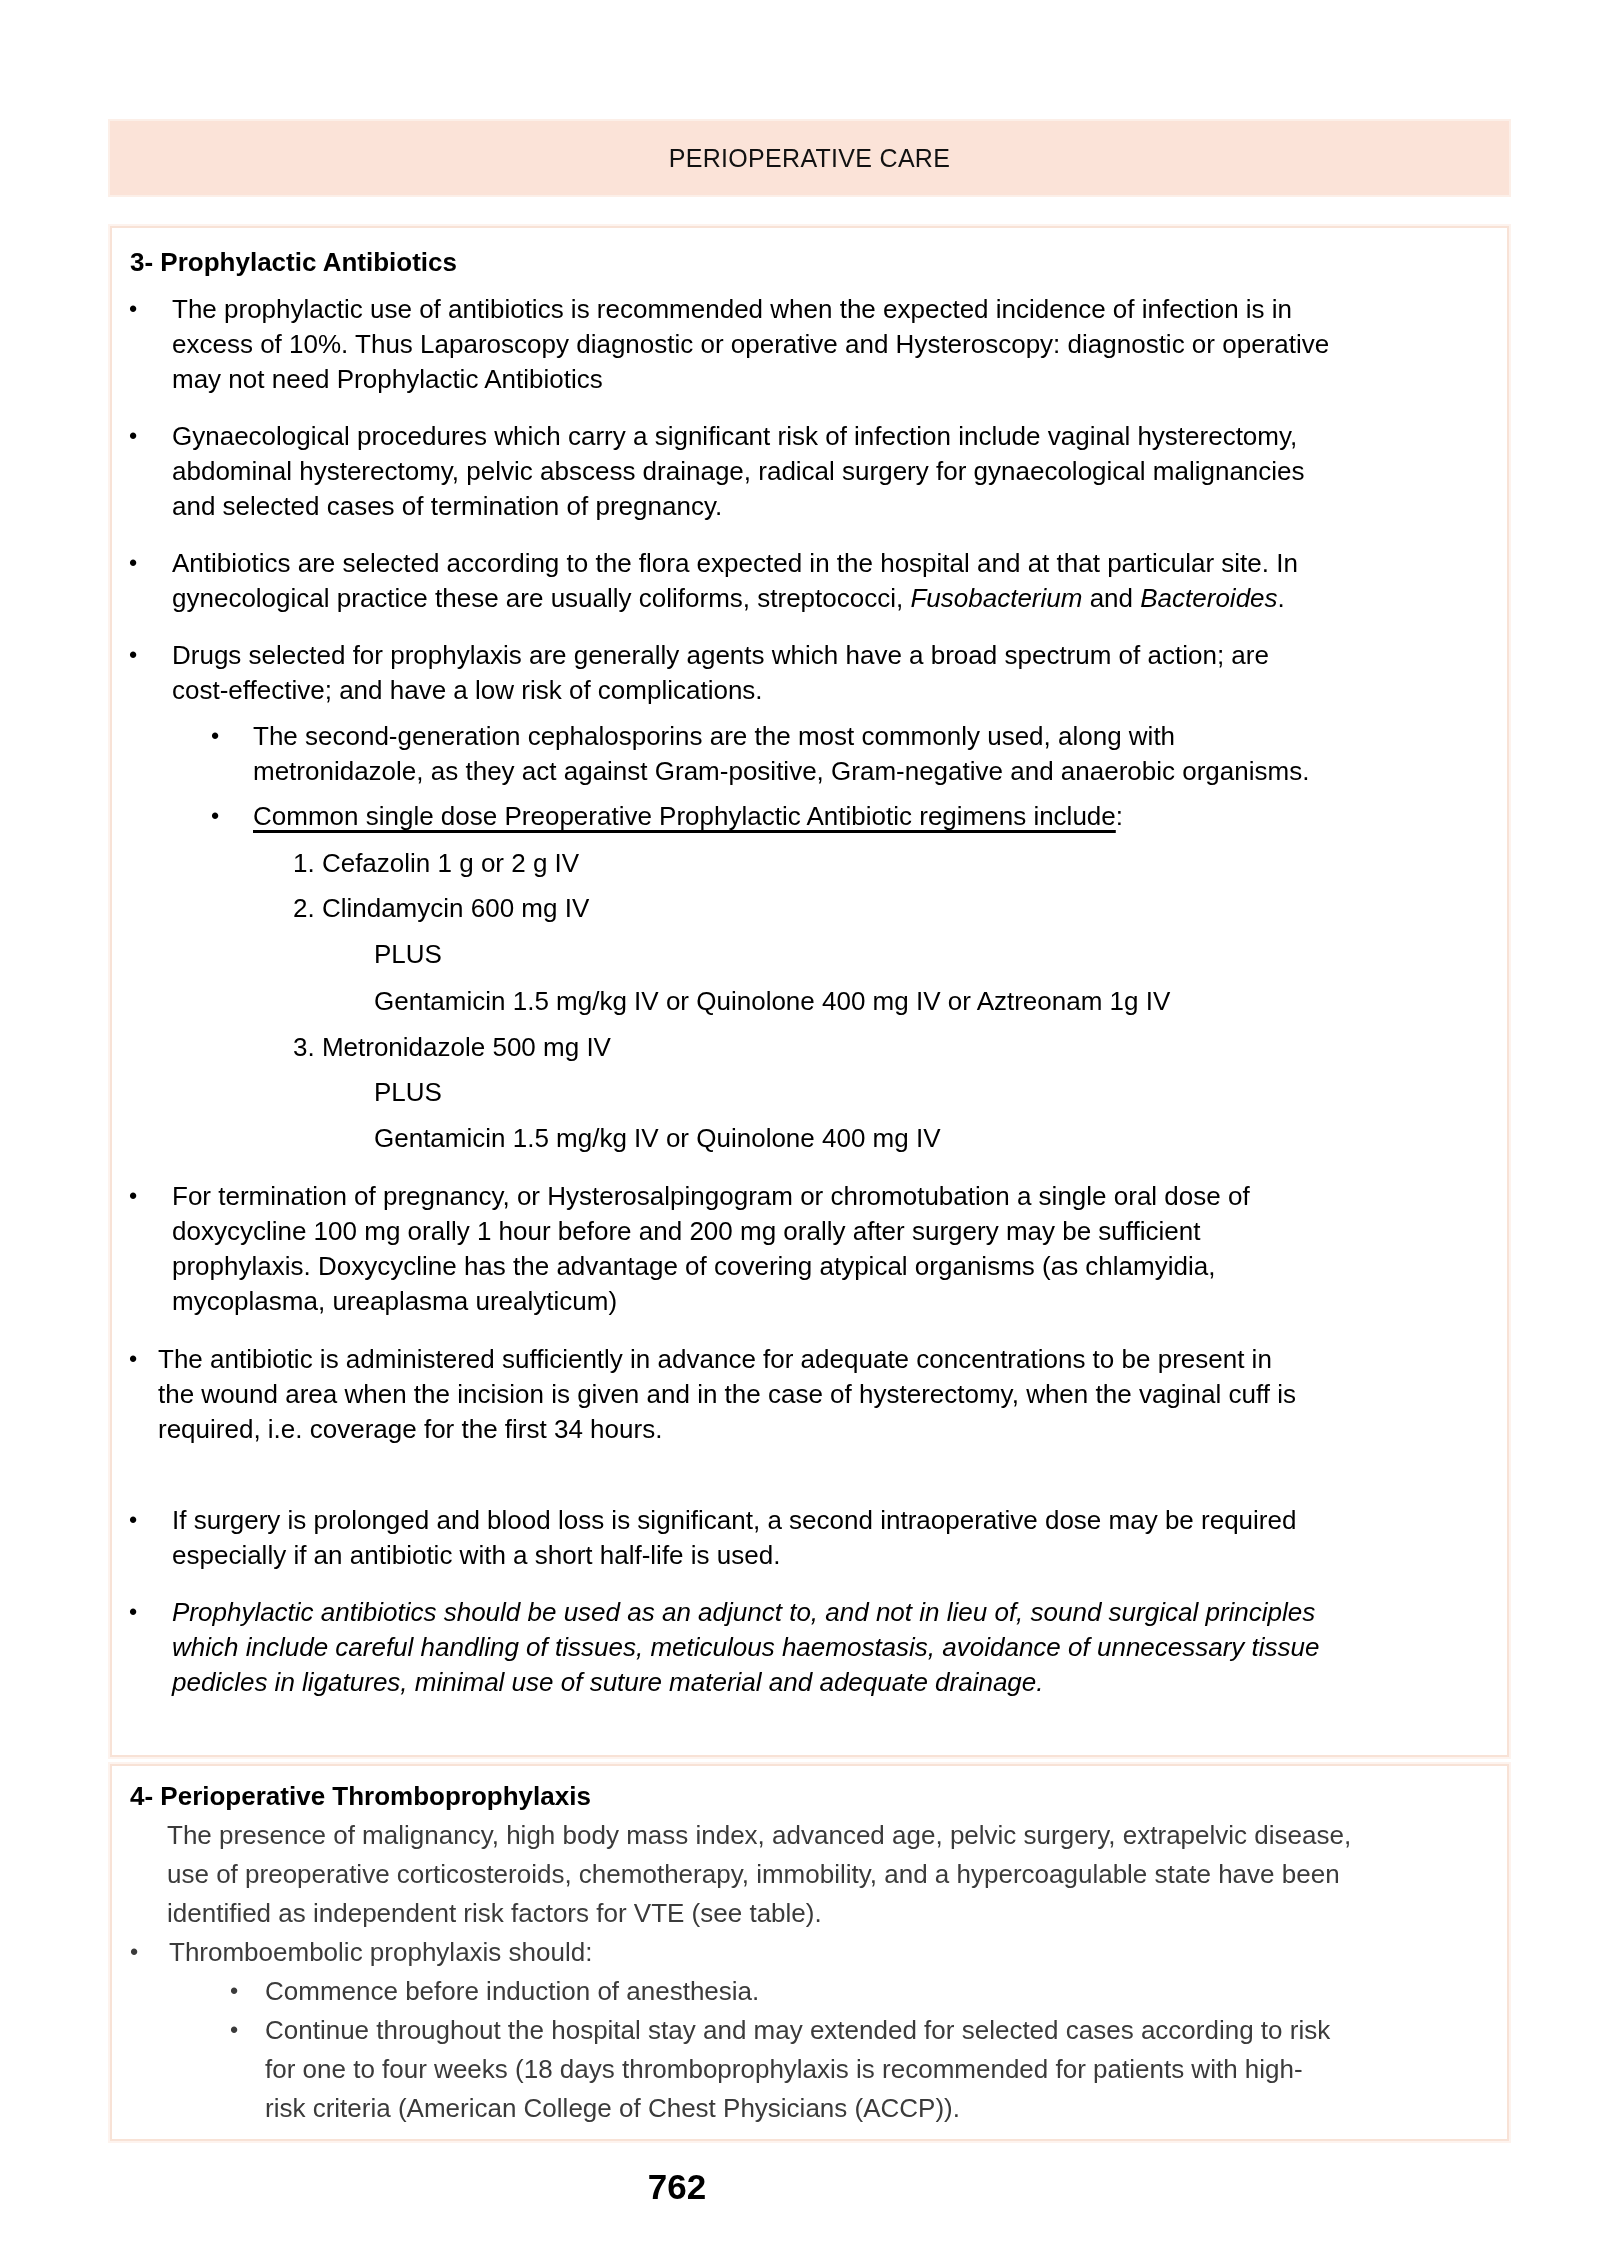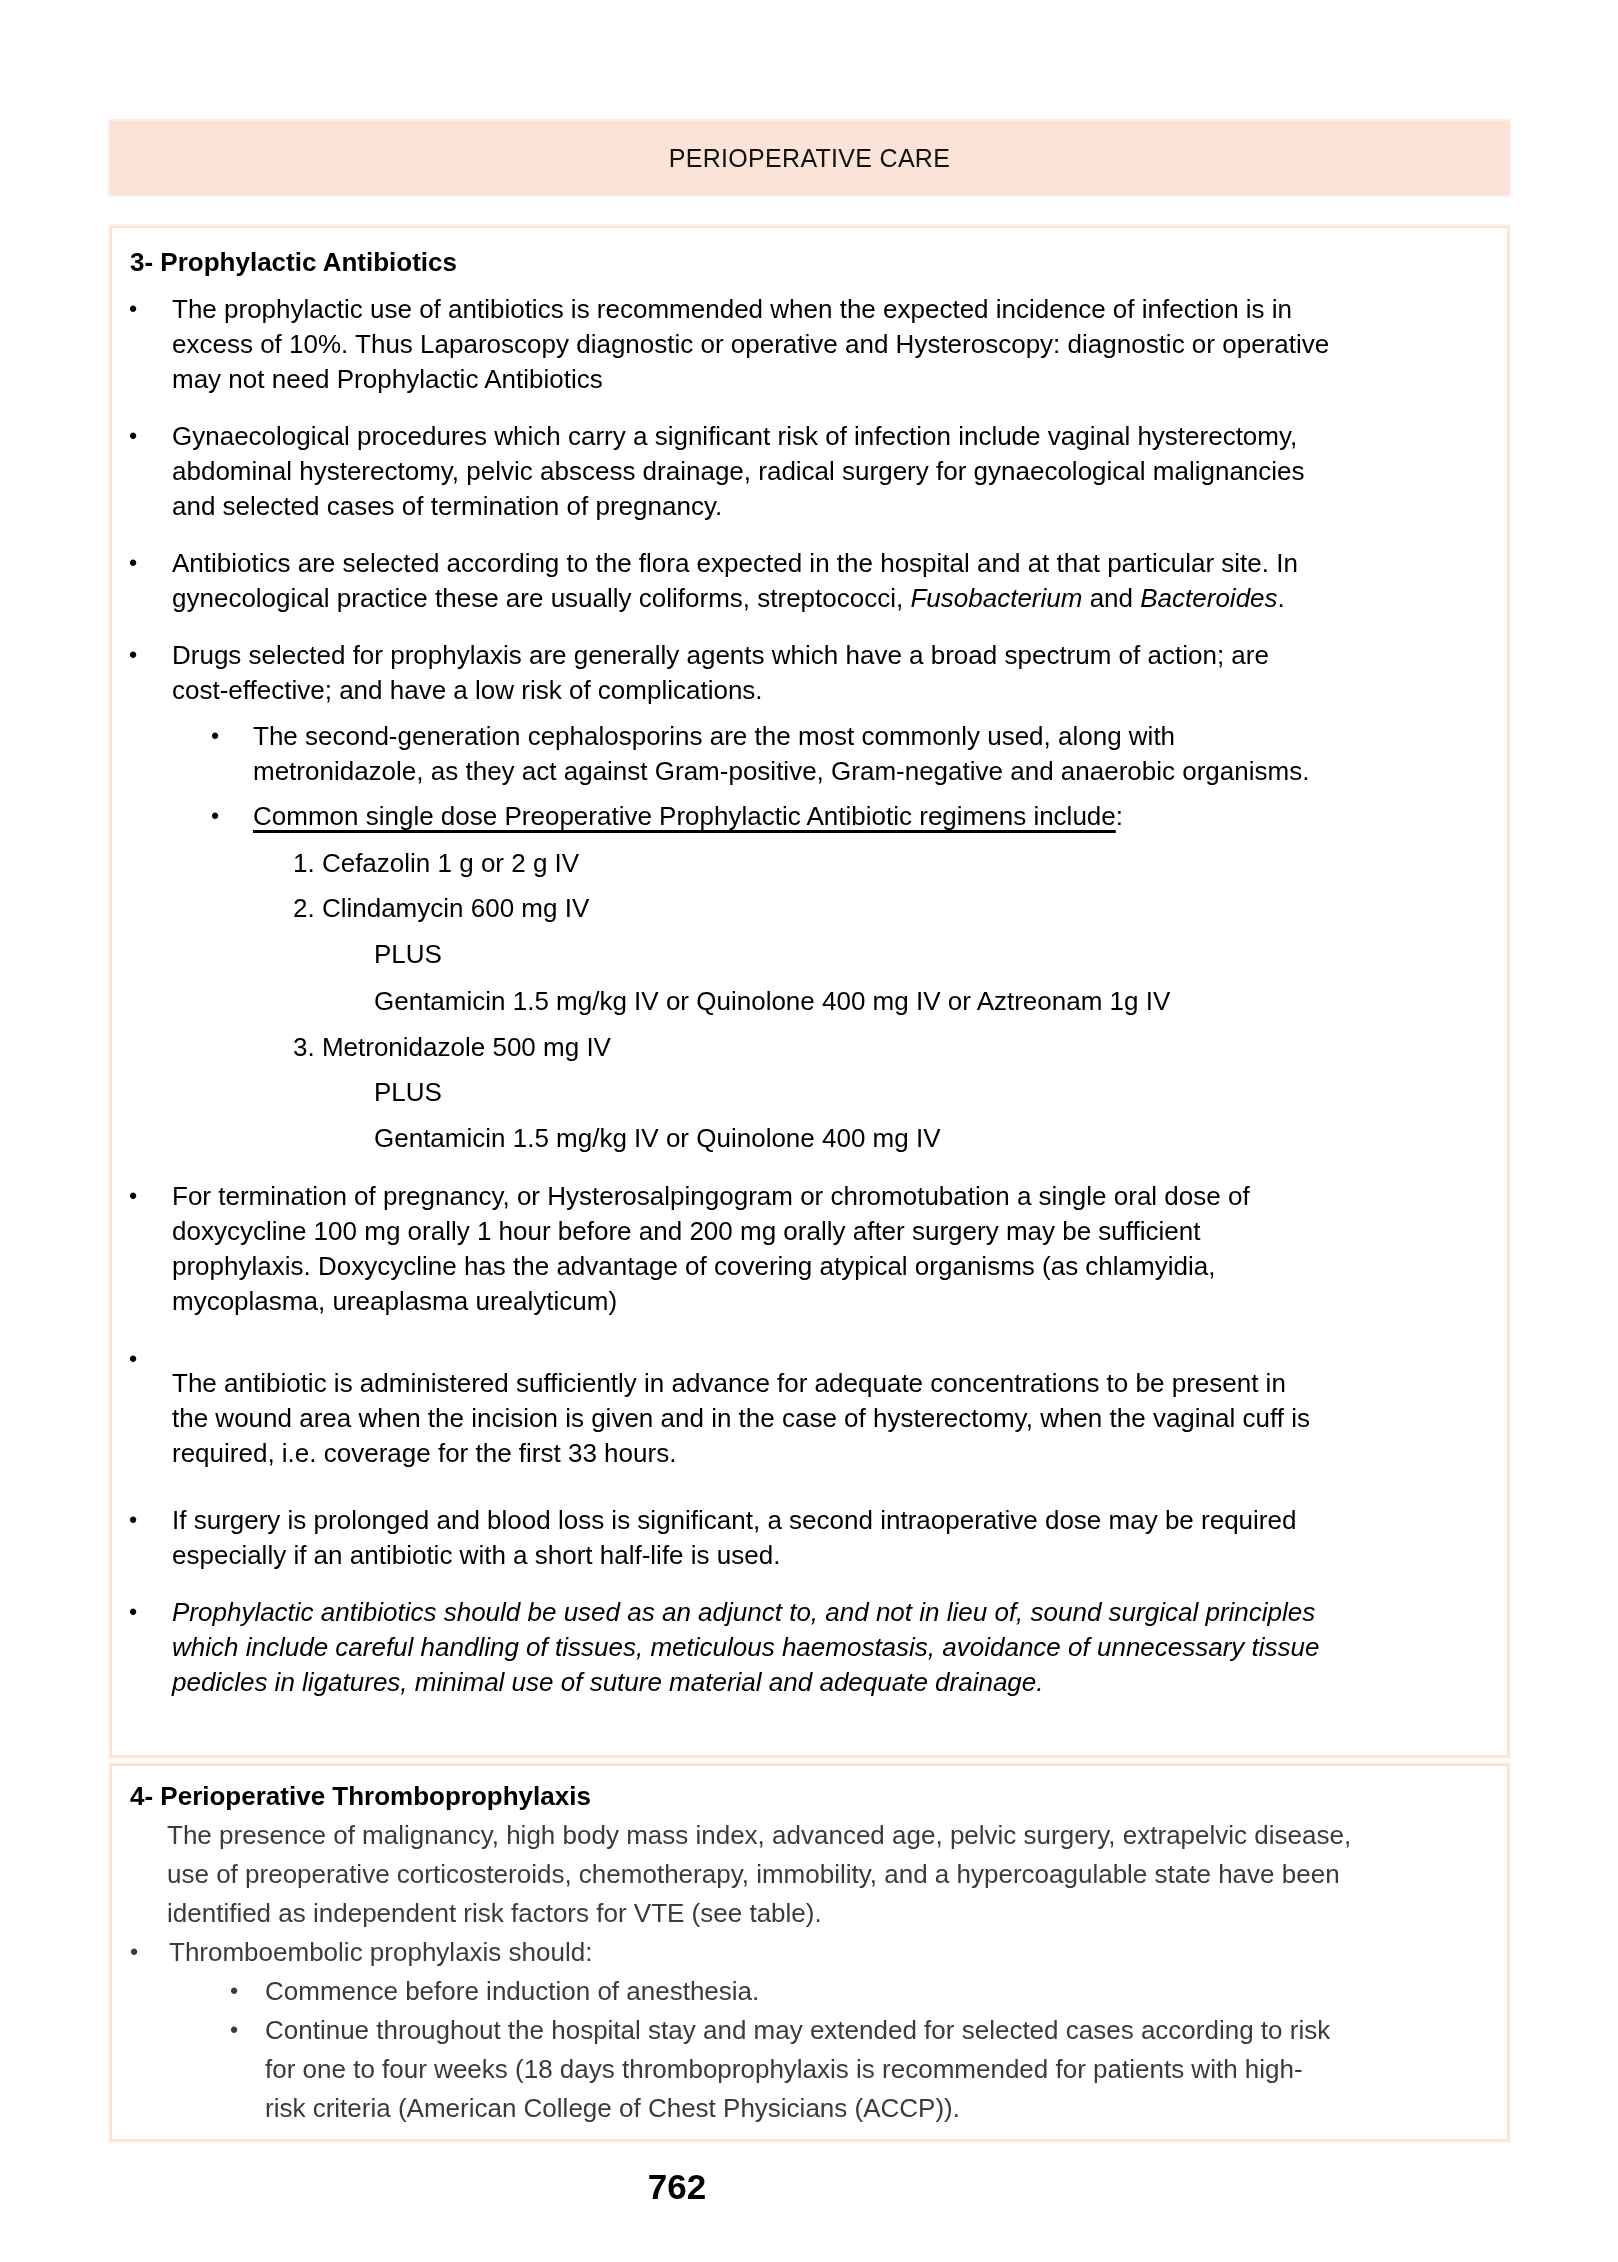--- a/index.html
+++ b/index.html
@@ -81,24 +81,24 @@
 
 <div class="bul" style="left:129px;top:1179px;">•</div>
 <div class="blk" style="left:172px;top:1179px;">
   <div class="line" style="position:static">For termination of pregnancy, or Hysterosalpingogram or chromotubation a single oral dose of</div>
   <div class="line" style="position:static">doxycycline 100 mg orally 1 hour before and 200 mg orally after surgery may be sufficient</div>
   <div class="line" style="position:static">prophylaxis. Doxycycline has the advantage of covering atypical organisms (as chlamyidia,</div>
   <div class="line" style="position:static">mycoplasma, ureaplasma urealyticum)</div>
 </div>
 
 <div class="bul" style="left:129px;top:1342px;">•</div>
-<div class="blk" style="left:172px;top:1342px;margin-top:24px;">
+<div class="blk" style="left:158px;top:1342px;">
   <div class="line" style="position:static">The antibiotic is administered sufficiently in advance for adequate concentrations to be present in</div>
   <div class="line" style="position:static">the wound area when the incision is given and in the case of hysterectomy, when the vaginal cuff is</div>
-  <div class="line" style="position:static">required, i.e. coverage for the first 33 hours.</div>
+  <div class="line" style="position:static">required, i.e. coverage for the first 34 hours.</div>
 </div>
 
 <div class="bul" style="left:129px;top:1503px;">•</div>
 <div class="blk" style="left:172px;top:1503px;">
   <div class="line" style="position:static">If surgery is prolonged and blood loss is significant, a second intraoperative dose may be required</div>
   <div class="line" style="position:static">especially if an antibiotic with a short half-life is used.</div>
 </div>
 
 <div class="bul" style="left:129px;top:1595px;">•</div>
 <div class="blk it" style="left:172px;top:1595px;">

